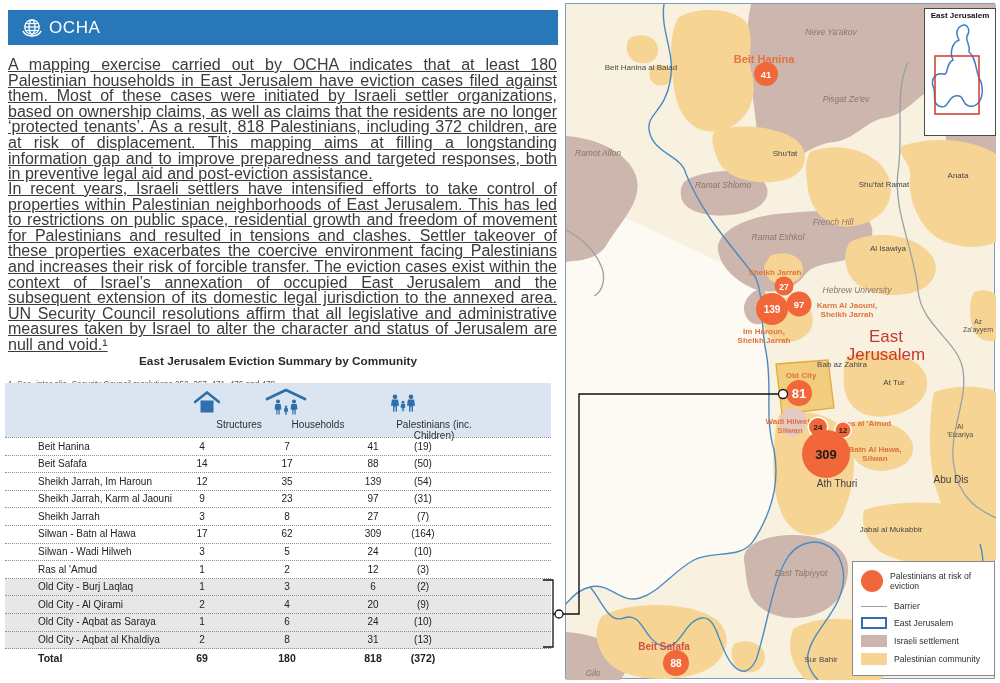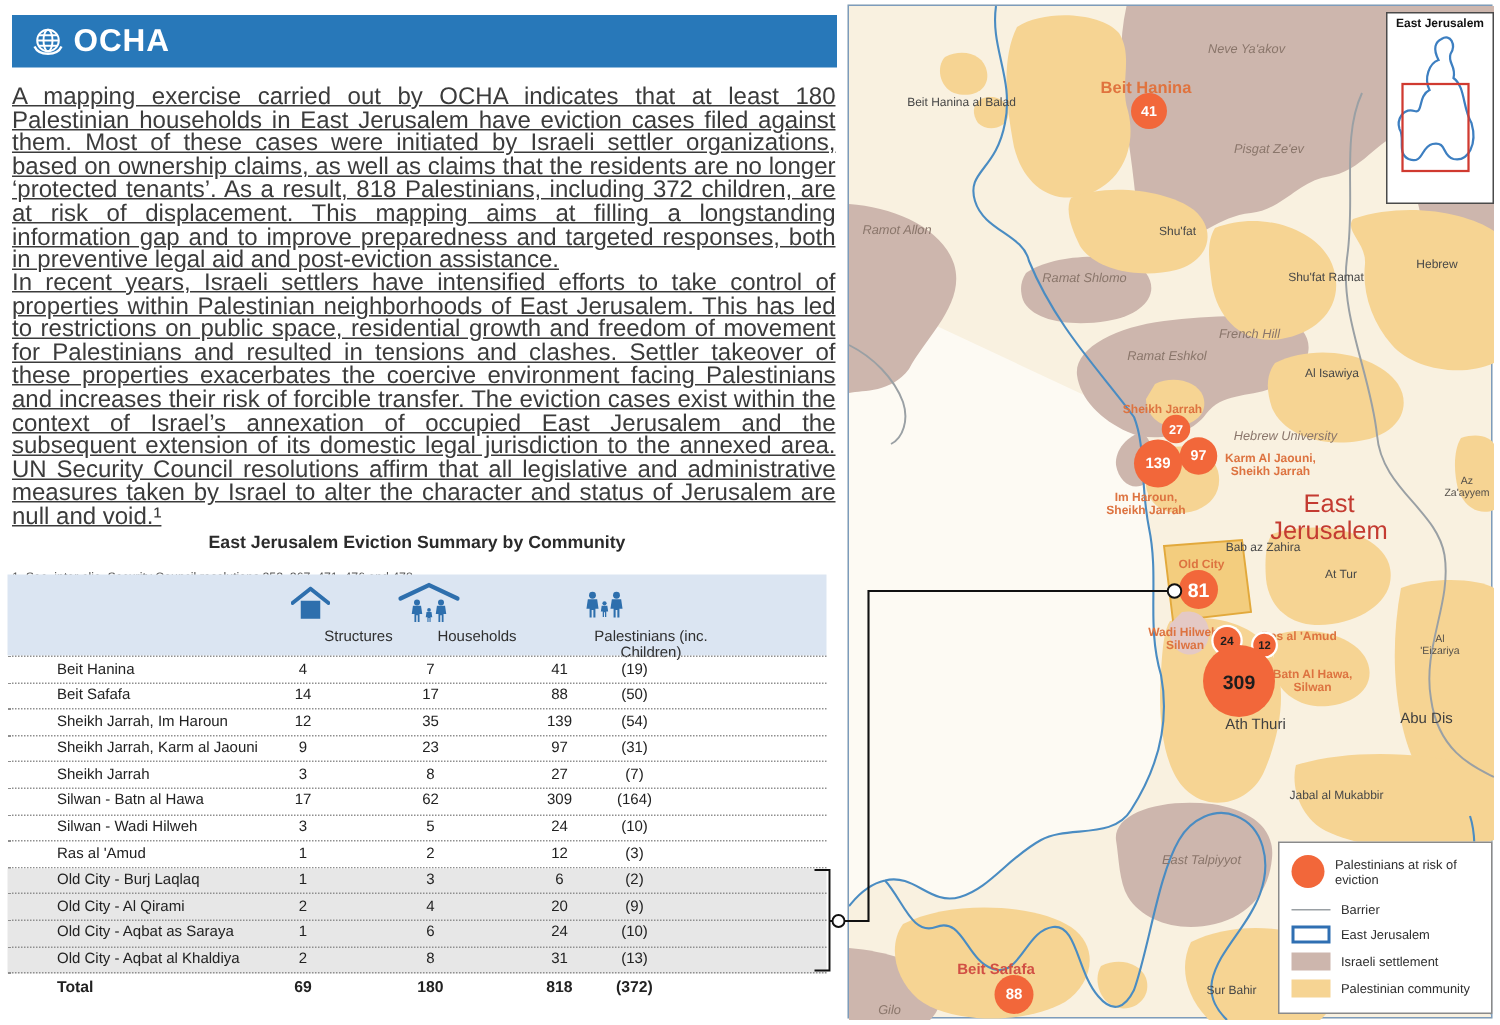--- a/index.html
+++ b/index.html
@@ -5,21 +5,21 @@
   html,body{margin:0;padding:0;}
   body{width:1000px;height:683px;position:relative;background:#ffffff;
        font-family:"Liberation Sans","DejaVu Sans",sans-serif;color:#3a3a3a;overflow:hidden;}
 
   
   .hdr{position:absolute;left:8px;top:10px;width:550px;height:35px;background:#2878b9;
        display:flex;align-items:center;justify-content:space-between;padding:0 12px;box-sizing:border-box;}
   .hdr-title{color:#fff;font-size:16px;letter-spacing:.1px;white-space:nowrap;}
   .hdr-title b{font-weight:800;}
   .ocha{display:flex;align-items:center;gap:5px;color:#fff;}
-  .ocha-word{font-size:21px;font-weight:700;letter-spacing:.6px;}
+  .ocha-word{font-size:17px;font-weight:400;letter-spacing:.6px;}
 
   .para{position:absolute;left:8px;width:549px;font-size:16px;line-height:15.6px;
         text-align:justify;color:#3b3b3b;text-decoration:underline;}
   .fnote{position:absolute;left:8px;top:336px;width:540px;font-size:8.2px;color:#555;margin-top:44px;}
 
   .tbl-title{position:absolute;left:5px;top:354px;width:546px;text-align:center;
              font-size:11.8px;font-weight:700;color:#2b2b2b;}
 
   .tbl-head{position:absolute;left:5px;top:383px;width:546px;height:54px;background:#dbe5f2;}
   .col-icon{position:absolute;}
@@ -290,21 +290,21 @@
       <path d="M414,540 C422,564 410,596 420,624 C426,640 422,660 428,672"></path>
     </g>
   </svg>
 
   <div class="map-label lp" style="left:75px;top:64px">Beit Hanina al Balad</div>
   <div class="map-label ls" style="left:265px;top:29px">Neve Ya'akov</div>
   <div class="map-label lc-lg" style="left:198px;top:55px">Beit Hanina</div>
   <div class="map-label ls" style="left:280px;top:96px">Pisgat Ze'ev</div>
   <div class="map-label ls" style="left:32px;top:150px">Ramot Allon</div>
   <div class="map-label lp" style="left:219px;top:150px">Shu'fat</div>
-  <div class="map-label lp" style="left:392px;top:172px">Hebrew</div>
+  <div class="map-label lp" style="left:392px;top:172px">Anata</div>
   <div class="map-label ls" style="left:157px;top:182px">Ramat Shlomo</div>
   <div class="map-label lp" style="left:318px;top:181px">Shu'fat Ramat</div>
   <div class="map-label ls" style="left:267px;top:219px">French Hill</div>
   <div class="map-label ls" style="left:212px;top:234px">Ramat Eshkol</div>
   <div class="map-label lp" style="left:322px;top:245px">Al Isawiya</div>
   <div class="map-label lc" style="left:209px;top:269px">Sheikh Jarrah</div>
   <div class="map-label ls" style="left:291px;top:287px">Hebrew University</div>
   <div class="map-label lc" style="left:281px;top:306px">Karm Al Jaouni,
 Sheikh Jarrah</div>
   <div class="map-label lc" style="left:198px;top:332px">Im Haroun,

